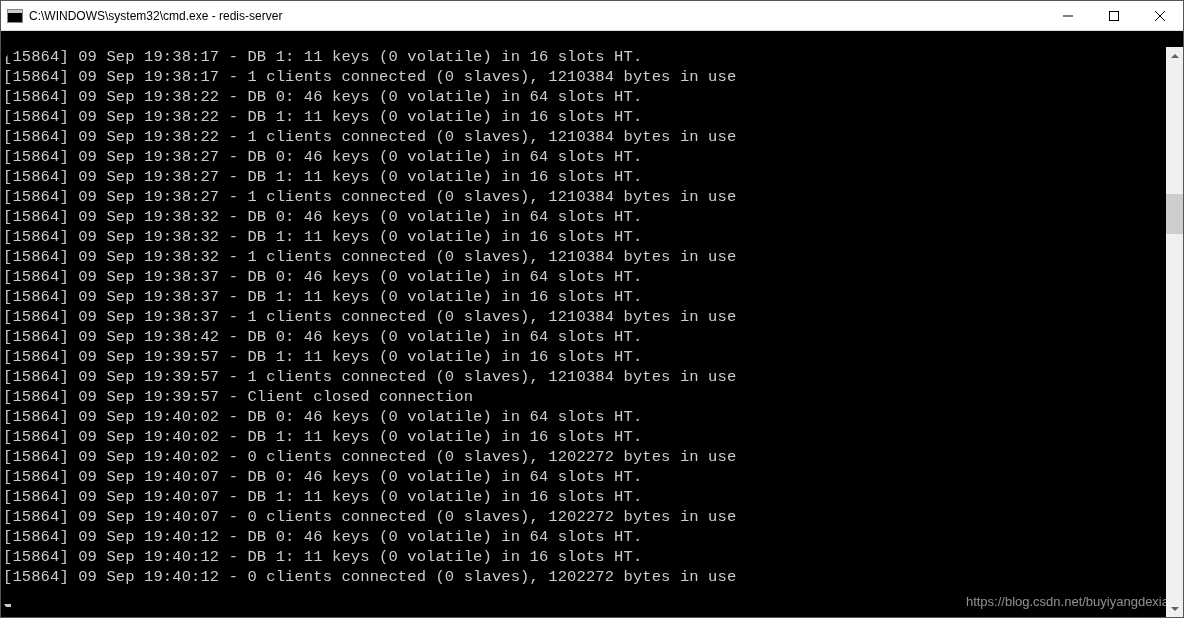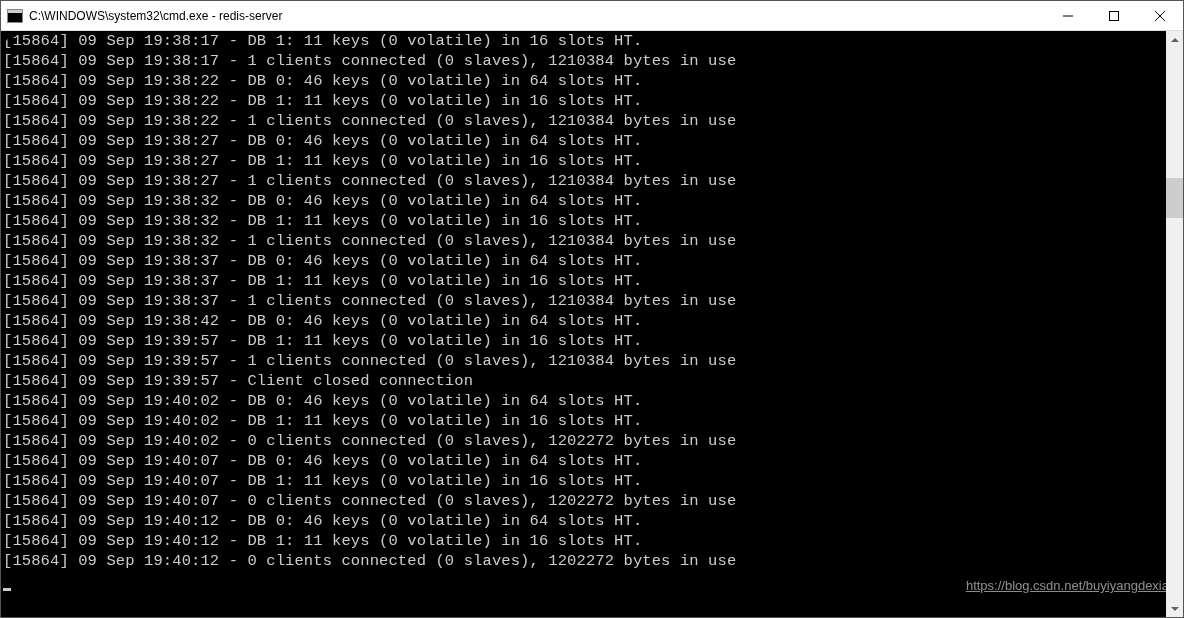--- a/index.html
+++ b/index.html
@@ -1,37 +1,37 @@
 <!DOCTYPE html>
 <html><head>
 <meta charset="utf-8">
 <style>
   * { margin: 0; padding: 0; box-sizing: border-box; }
   html, body { width: 1184px; height: 618px; font-family: "Segoe UI", Tahoma, sans-serif; background: #fff; overflow: hidden; }
-  .window { width: 1184px; height: 618px; border: 1px solid #555; display: flex; flex-direction: column; background: #000; }
+  .window { width: 1184px; height: 618px; border: 1px solid #555; display: flex; flex-direction: column; background: #000; gap: 16px; }
   .titlebar { height: 30px; background: #fff; display: flex; align-items: center; border-bottom: 1px solid #ddd; }
   .titlebar .icon-wrap { width: 28px; display: flex; align-items: center; justify-content: center; }
   .cmd-icon { width: 16px; height: 14px; background: #000; border: 1px solid #888; position: relative; }
   .cmd-icon::before { content: ""; position: absolute; top: 0; left: 0; right: 0; height: 3px; background: #ccc; }
   .titlebar .title { flex: 1; font-size: 12px; color: #000; white-space: nowrap; overflow: hidden; }
   .winbtns { display: flex; height: 100%; }
   .winbtn { width: 46px; height: 100%; display: flex; align-items: center; justify-content: center; background: #fff; cursor: pointer; }
   .winbtn svg { stroke: #000; stroke-width: 1; fill: none; }
   .client { flex: 1; display: flex; background: #000; position: relative; }
   .terminal { flex: 1; background: #000; color: #ccc; font-family: "Consolas","NSimSun","SimSun","Courier New",monospace; font-size: 15.5px; line-height: 20px; padding: 0 0 0 2px; white-space: pre; overflow: hidden; letter-spacing: 0.1px; border-radius: 25px; }
   .terminal .line { display: block; }
   .cursor { display: inline-block; width: 8px; height: 3px; background: #ccc; vertical-align: bottom; margin-top: 14px; }
   .scrollbar { width: 17px; background: #f0f0f0; position: relative; }
   .sb-btn { width: 17px; height: 17px; background: #f0f0f0; display: flex; align-items: center; justify-content: center; position: absolute; left: 0; }
   .sb-btn.up { top: 0; }
   .sb-btn.down { bottom: 0; }
   .sb-btn svg { fill: #606060; }
   .sb-track { position: absolute; top: 17px; bottom: 17px; left: 0; right: 0; background: #f0f0f0; }
   .sb-thumb { position: absolute; left: 0; width: 17px; background: #cdcdcd; top: 130px; height: 40px; }
-  .watermark { position: absolute; right: 14px; bottom: 24px; color: rgba(255,255,255,0.55); font-size: 13px; font-family: Arial, sans-serif; pointer-events: none; text-decoration: underline; }
+  .watermark { position: absolute; right: 14px; bottom: 8px; color: rgba(255,255,255,0.55); font-size: 13px; font-family: Arial, sans-serif; pointer-events: none; }
 </style>
 </head>
 <body>
 
 <div class="window">
   <div class="titlebar">
     <div class="icon-wrap">
       <div class="cmd-icon"></div>
     </div>
     <div class="title">C:\WINDOWS\system32\cmd.exe - redis-server</div>

